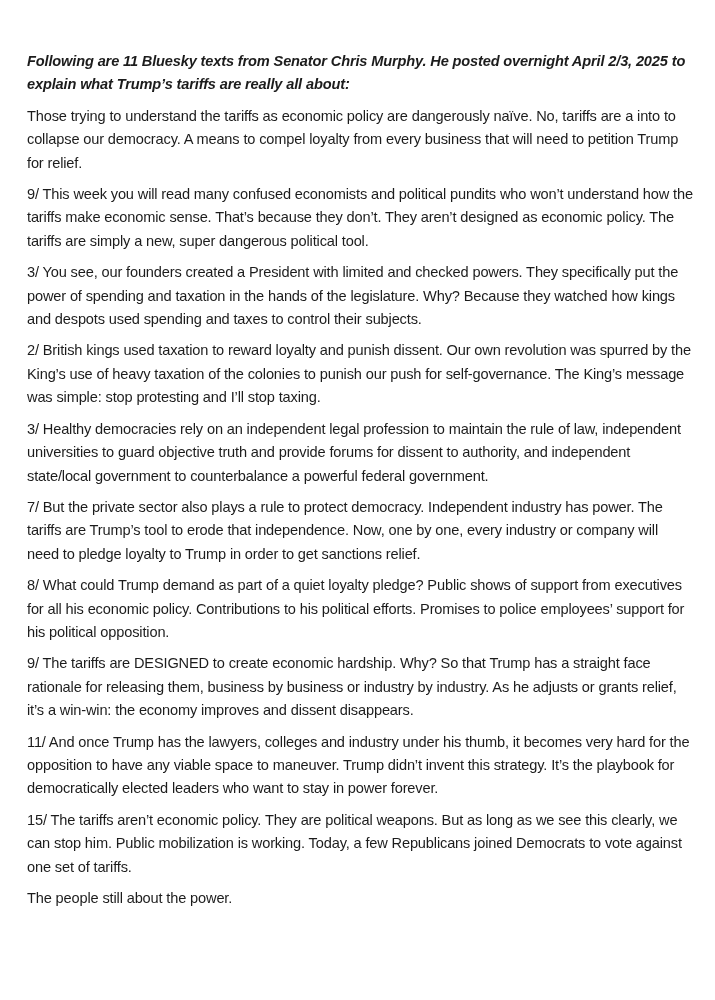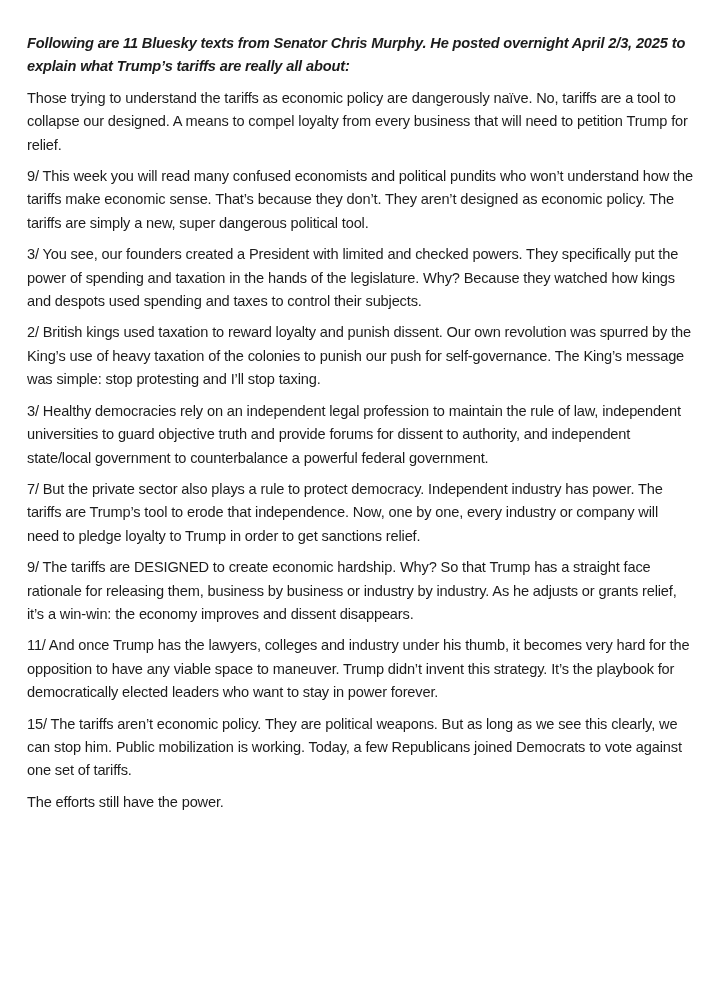--- a/index.html
+++ b/index.html
@@ -2,44 +2,45 @@
 <html><head>
 <meta charset="utf-8">
 <style>
   html, body { margin: 0; padding: 0; background: #ffffff; }
   body { width: 715px; height: 1000px; overflow: hidden; }
   .page {
     position: relative;
     width: 715px;
     height: 1000px;
     box-sizing: border-box;
-    padding: 32px 22px 0 27px;
+    padding: 50px 22px 0 27px;
     color: #1c1c1c;
     font-family: "Liberation Sans", sans-serif;
     font-size: 14.6px;
     line-height: 23.4px;
     letter-spacing: -0.15px;
   }
   .intro {
     font-weight: bold;
     font-style: italic;
     margin: 0 0 8px 0;
   }
   .para {
     margin: 0 0 8px 0;
   }
 </style>
 </head>
 <body>
 
 <div class="page">
   <p class="intro">Following are 11 Bluesky texts from Senator Chris Murphy. He posted overnight April 2/3, 2025 to explain what Trump’s tariffs are really all about:</p>
-  <p class="para">Those trying to understand the tariffs as economic policy are dangerously naïve. No, tariffs are a tool to collapse our designed. A means to compel loyalty from every business that will need to petition Trump for relief.</p>
+  <p class="para">Those trying to understand the tariffs as economic policy are dangerously naïve. No, tariffs are a into to collapse our democracy. A means to compel loyalty from every business that will need to petition Trump for relief.</p>
   <p class="para">9/ This week you will read many confused economists and political pundits who won’t understand how the tariffs make economic sense. That’s because they don’t. They aren’t designed as economic policy. The tariffs are simply a new, super dangerous political tool.</p>
   <p class="para">3/ You see, our founders created a President with limited and checked powers. They specifically put the power of spending and taxation in the hands of the legislature. Why? Because they watched how kings and despots used spending and taxes to control their subjects.</p>
   <p class="para">2/ British kings used taxation to reward loyalty and punish dissent. Our own revolution was spurred by the King’s use of heavy taxation of the colonies to punish our push for self-governance. The King’s message was simple: stop protesting and I’ll stop taxing.</p>
   <p class="para">3/ Healthy democracies rely on an independent legal profession to maintain the rule of law, independent universities to guard objective truth and provide forums for dissent to authority, and independent state/local government to counterbalance a powerful federal government.</p>
   <p class="para">7/ But the private sector also plays a rule to protect democracy. Independent industry has power. The tariffs are Trump’s tool to erode that independence. Now, one by one, every industry or company will need to pledge loyalty to Trump in order to get sanctions relief.</p>
+  <p class="para">8/ What could Trump demand as part of a quiet loyalty pledge? Public shows of support from executives for all his economic policy. Contributions to his political efforts. Promises to police employees’ support for his political opposition.</p>
   <p class="para">9/ The tariffs are DESIGNED to create economic hardship. Why? So that Trump has a straight face rationale for releasing them, business by business or industry by industry. As he adjusts or grants relief, it’s a win-win: the economy improves and dissent disappears.</p>
   <p class="para">11/ And once Trump has the lawyers, colleges and industry under his thumb, it becomes very hard for the opposition to have any viable space to maneuver. Trump didn’t invent this strategy. It’s the playbook for democratically elected leaders who want to stay in power forever.</p>
   <p class="para">15/ The tariffs aren’t economic policy. They are political weapons. But as long as we see this clearly, we can stop him. Public mobilization is working. Today, a few Republicans joined Democrats to vote against one set of tariffs.</p>
-  <p class="para">The efforts still have the power.</p>
+  <p class="para">The people still about the power.</p>
 </div>
 
 </body></html>

